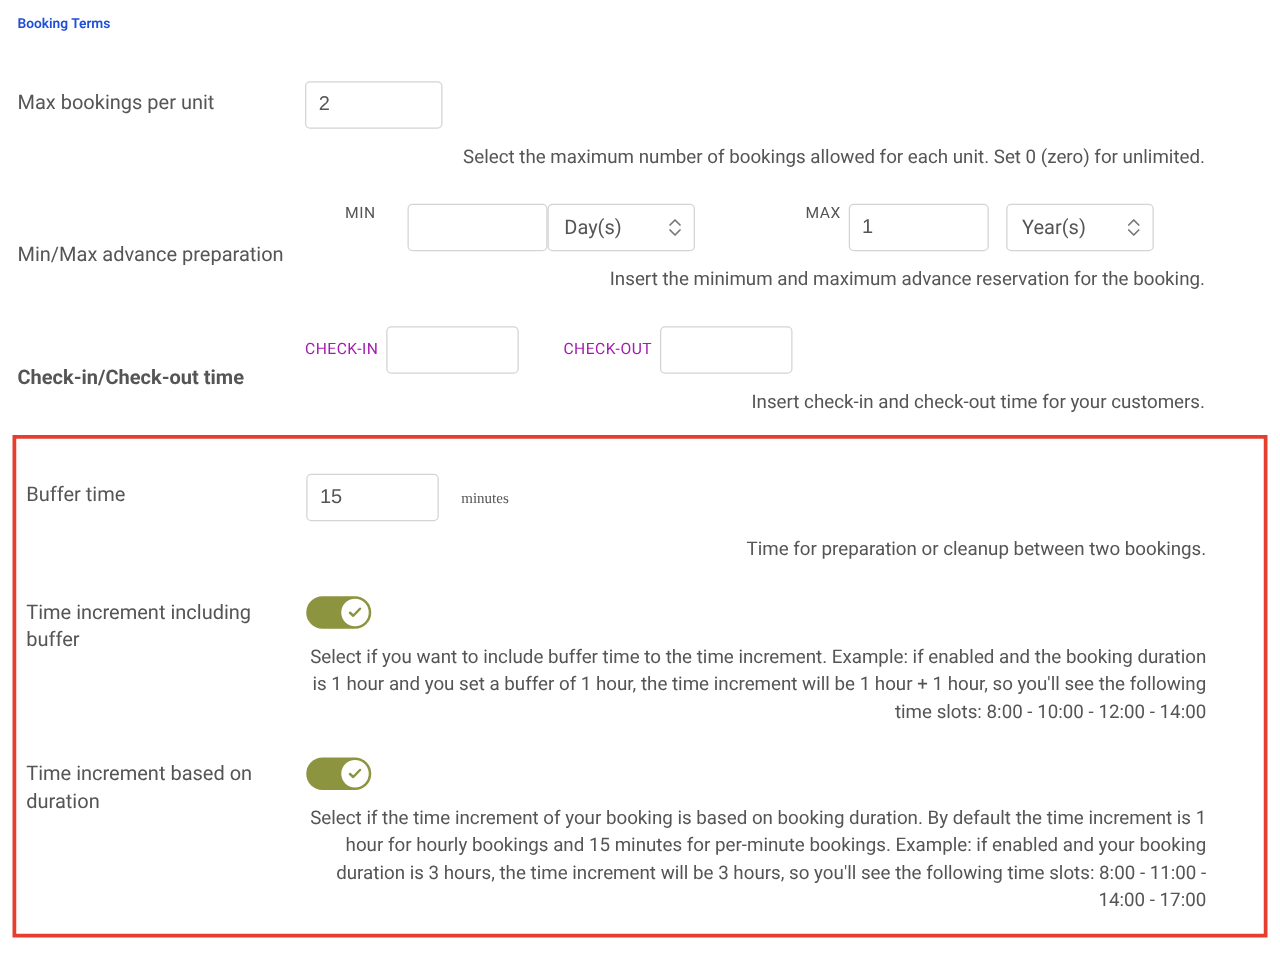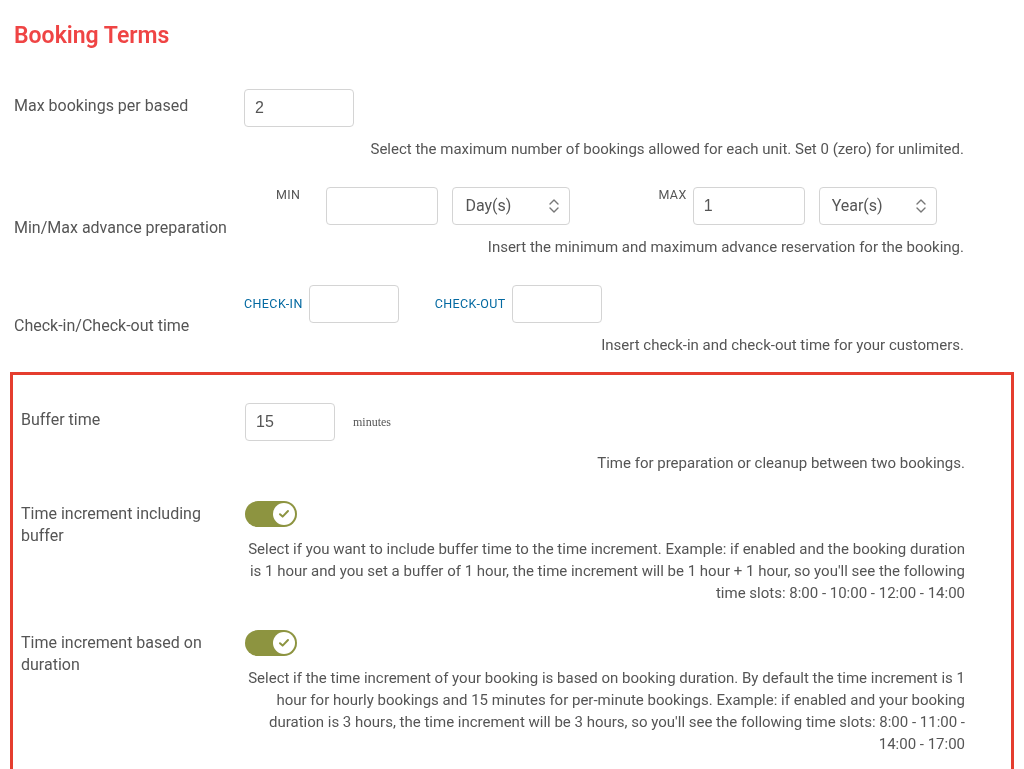--- a/index.html
+++ b/index.html
@@ -9,25 +9,25 @@
     }
     body {
       font-family: -apple-system, BlinkMacSystemFont, "Segoe UI", Roboto, "Helvetica Neue", Arial, sans-serif;
       font-size: 15px;
       color: #555;
       background: #fff;
       width: 1024px;
       padding: 8px 10px;
     }
     .section-title {
-      font-size: 23px;
+      font-size: 11px;
       font-weight: 600;
-      color: #ef4444;
+      color: #1d4ed8;
       margin-bottom: 40px;
-      margin-top: 14px;
+      margin-top: 4px;
       padding-left: 4px;
     }
     .rows-wrap {
       display: flex;
       flex-direction: column;
     }
     .form-row {
       display: flex;
       align-items: flex-start;
       padding: 0 4px 26px 4px;
@@ -62,21 +62,21 @@
       gap: 18px;
     }
     .inline-block-col {
       display: flex;
       flex-direction: row;
       gap: 6px;
       align-items: flex-start;
     }
     .small-label {
       font-size: 12.5px;
-      color: #0369a1;
+      color: #a21caf;
       letter-spacing: 0.4px;
       text-align: center;
       width: 100%;
     }
     .small-label-left {
       font-size: 12.5px;
       color: #555;
       letter-spacing: 0.4px;
       padding-left: 32px;
     }
@@ -84,21 +84,21 @@
       height: 38px;
       border: 1px solid #d4d4d4;
       border-radius: 4px;
       padding: 6px 10px;
       font-size: 16px;
       color: #555;
       background: #fff;
       outline: none;
     }
     .w-110 { width: 110px; }
-    .w-106 { width: 90px; }
+    .w-106 { width: 106px; }
     .select-wrap {
       position: relative;
       display: inline-block;
     }
     .select {
       height: 38px;
       border: 1px solid #d4d4d4;
       border-radius: 4px;
       background: #fff;
       padding: 6px 34px 6px 12px;
@@ -160,36 +160,36 @@
     .gap-checks { width: 8px; }
   </style>
 </head>
 <body>
 
 <div class="section-title">Booking Terms</div>
 
 <div class="rows-wrap">
 
   <div class="form-row">
-    <div class="row-label">Max bookings per based</div>
+    <div class="row-label">Max bookings per unit</div>
     <div class="row-content">
       <div class="inline-group">
         <input class="text-input w-110" type="text" value="2" style="">
       </div>
       <div class="description">Select the maximum number of bookings allowed for each unit. Set 0 (zero) for unlimited.</div>
     </div>
   </div>
 
   <div class="form-row">
     <div class="row-label" style="padding-top:30px;">Min/Max advance preparation</div>
     <div class="row-content">
       <div class="inline-group" style="gap:14px;">
         <div class="inline-block-col">
           <div class="small-label-left">MIN</div>
-          <div class="inline-group" style="gap:14px;padding-left:20px;">
+          <div class="inline-group" style="gap:0;padding-left:20px;">
             <input class="text-input group-min" type="text" value="" style="">
             <div class="select-wrap">
               <div class="select">
                 <span>Day(s)</span>
               </div>
               <svg class="select-arrows" viewBox="0 0 10 16">
                 <path d="M1 6 L5 2 L9 6" stroke="#777" stroke-width="1.4" fill="none" stroke-linecap="round" stroke-linejoin="round"></path>
                 <path d="M1 10 L5 14 L9 10" stroke="#777" stroke-width="1.4" fill="none" stroke-linecap="round" stroke-linejoin="round"></path>
               </svg>
             </div>
@@ -210,21 +210,21 @@
               </svg>
             </div>
           </div>
         </div>
       </div>
       <div class="description">Insert the minimum and maximum advance reservation for the booking.</div>
     </div>
   </div>
 
   <div class="form-row" style="padding-bottom:20px;">
-    <div class="row-label" style="padding-top:30px;">Check-in/Check-out time</div>
+    <div class="row-label" style="padding-top:30px;font-weight:bold;">Check-in/Check-out time</div>
     <div class="row-content">
       <div class="inline-group" style="gap:14px;">
         <div class="inline-block-col" style="align-items:center;">
           <div class="small-label">CHECK-IN</div>
           <input class="text-input w-106" type="text" value="" style="">
         </div>
         <div class="gap-checks"></div>
         <div class="inline-block-col" style="align-items:center;">
           <div class="small-label">CHECK-OUT</div>
           <input class="text-input w-106" type="text" value="" style="">

